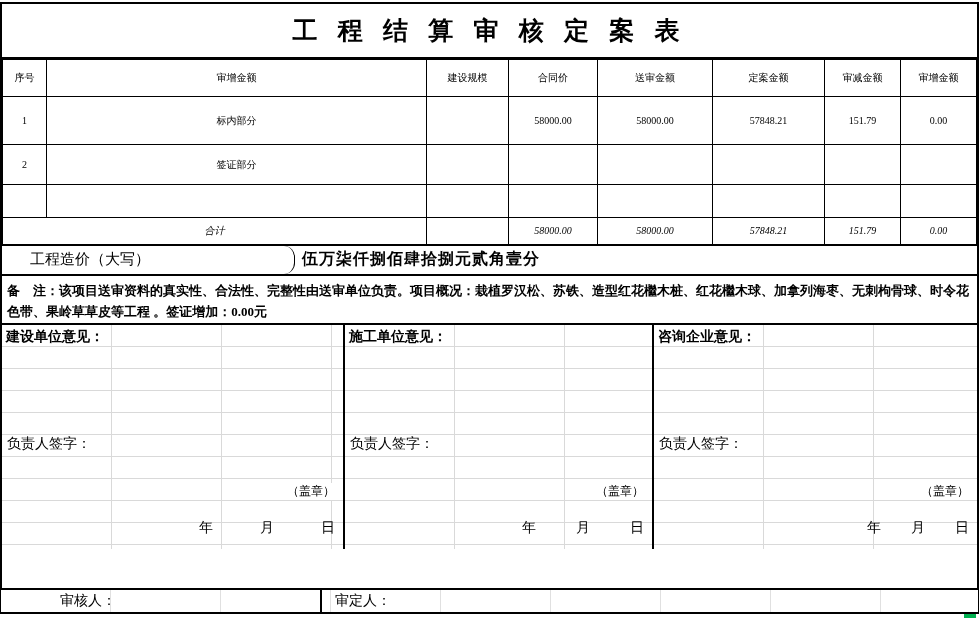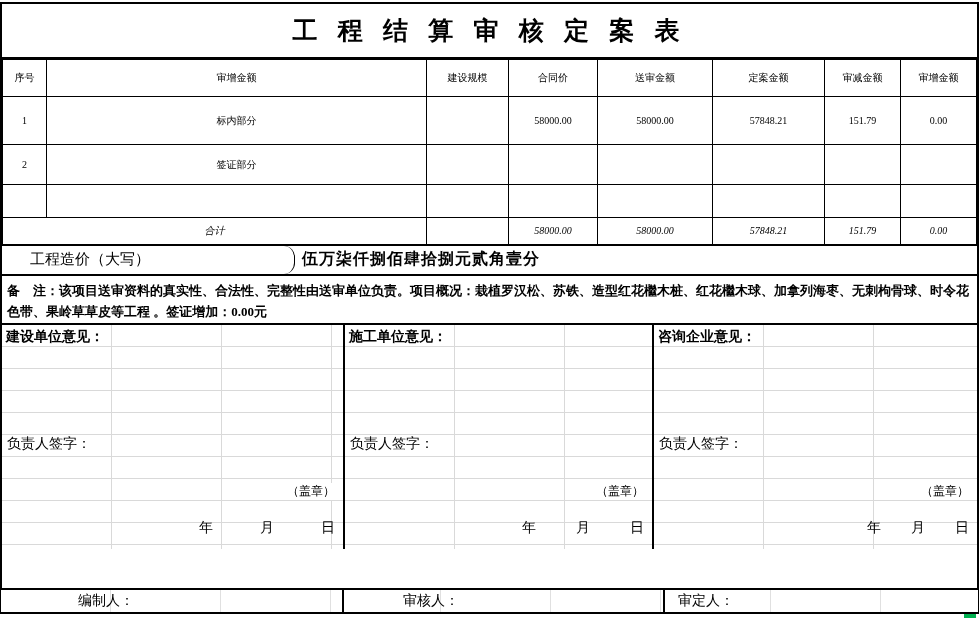--- a/index.html
+++ b/index.html
@@ -181,23 +181,20 @@
           <span>年</span>
           <span>月</span>
           <span>日</span>
         </div>
       </div>
 
     </div>
   </div>
 
   <div class="footer-strip">
-    <div class="f-cell c1">
-      <span>编制人：</span>
-    </div>
     <div class="f-cell c2">
       <span>审核人：</span>
     </div>
     <div class="f-cell c3">
       <span>审定人：</span>
     </div>
   </div>
 
   <div class="green-artifact" style="background: rgb(0, 176, 80);"></div>
 </div>

